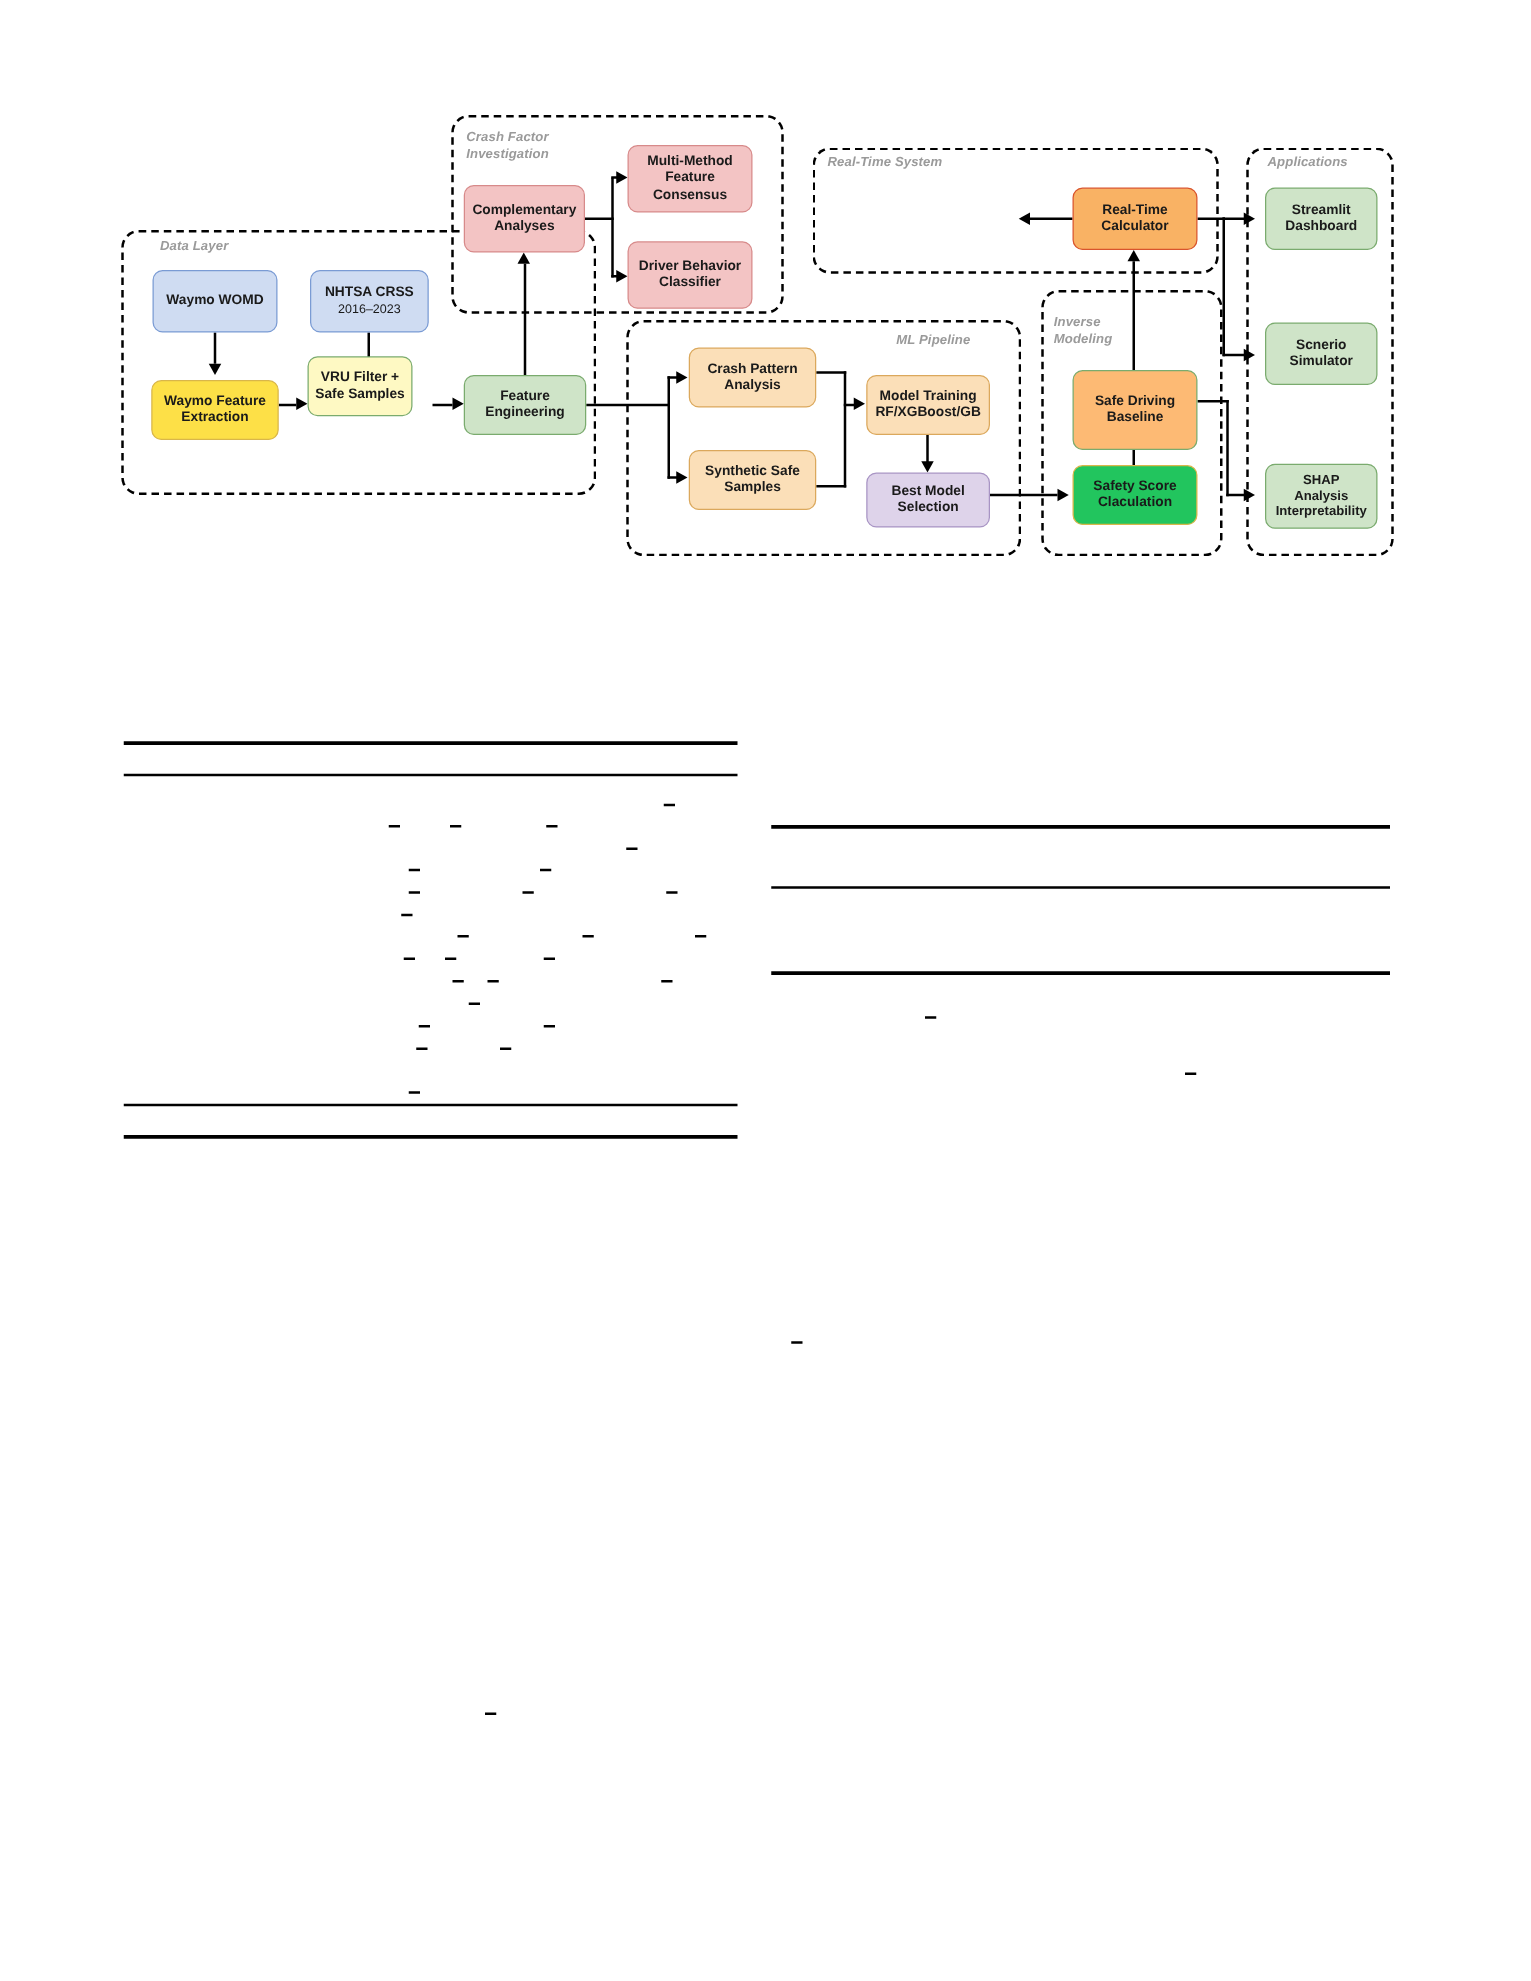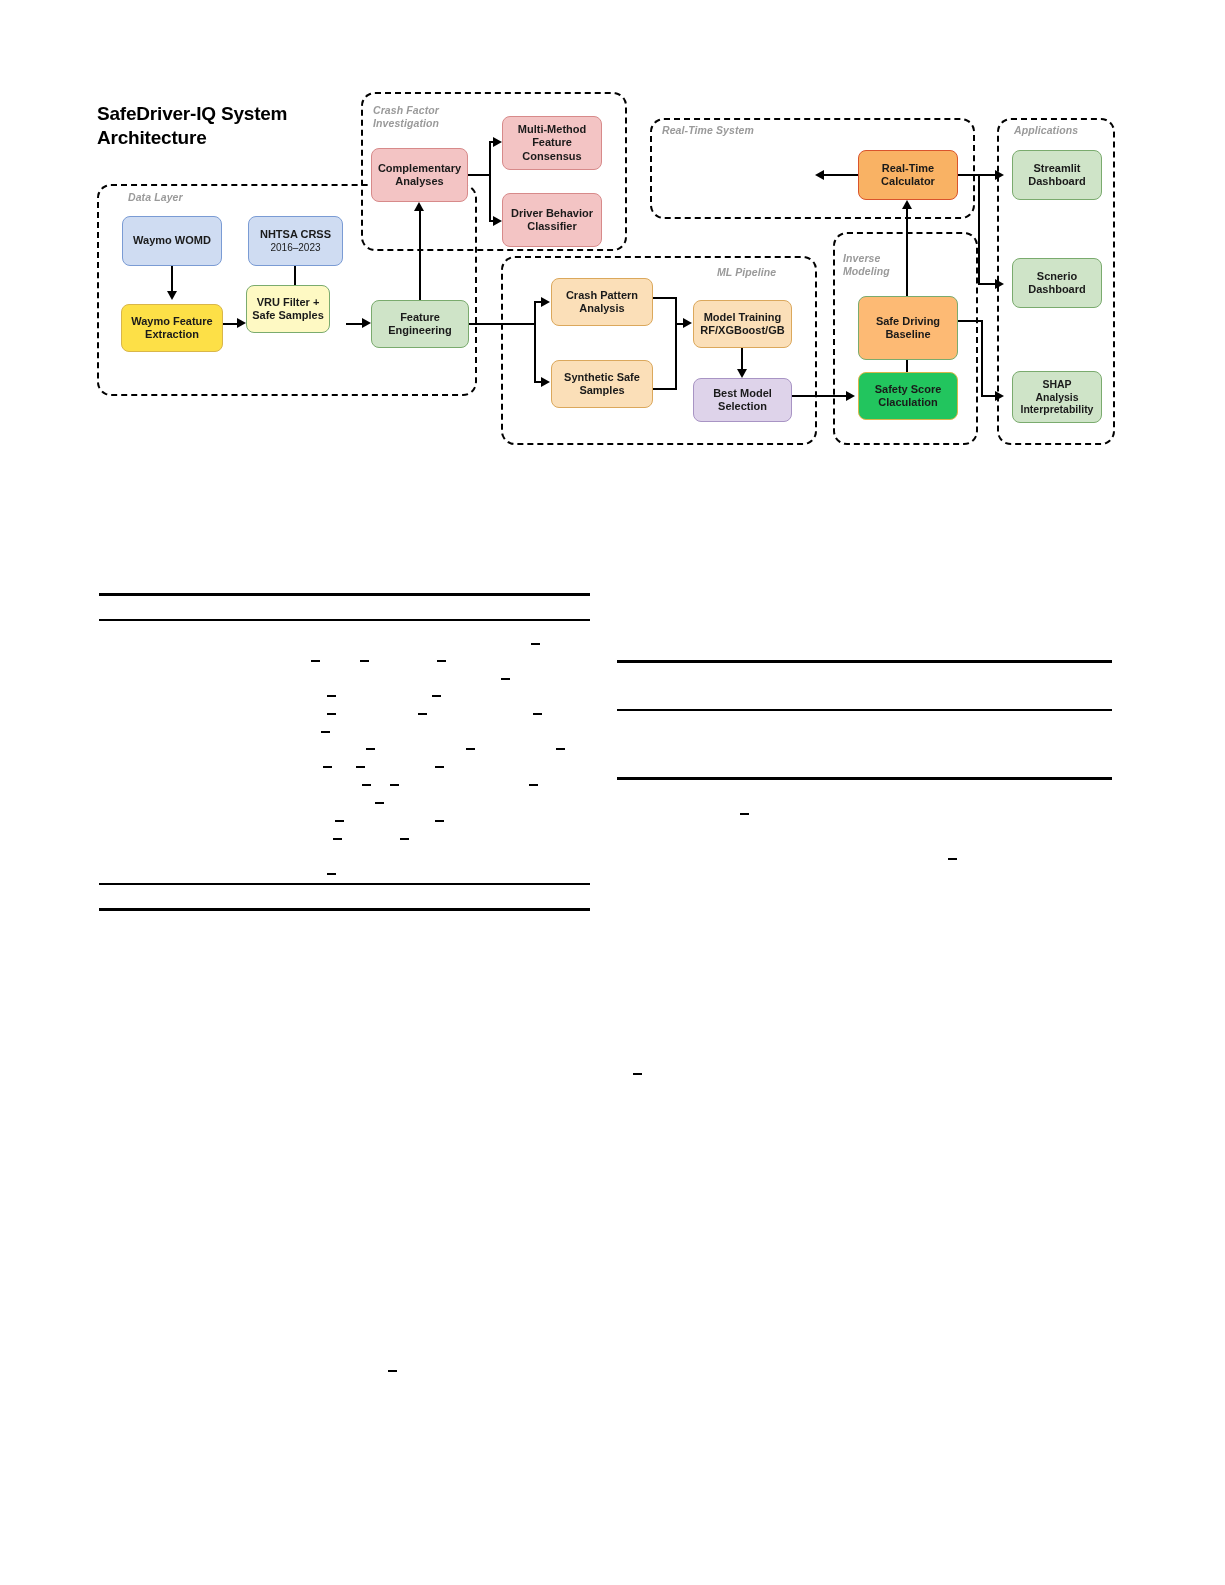--- a/index.html
+++ b/index.html
@@ -125,22 +125,20 @@
     height: 2.4px;
     width: 9px;
     background: #000;
   }
 </style>
 </head>
 <body>
 
 <div id="figure">
 
-  <div class="fig-title">SafeDriver-IQ System
-Architecture</div>
 
   <div class="group" style="left:97px;top:184px;width:380px;height:212px;"></div>
   <div class="group-label" style="left:128px;top:191px;">Data Layer</div>
 
   <div class="group" style="left:361px;top:92px;width:266px;height:159px;"></div>
   <div class="group-label" style="left:373px;top:104px;">Crash Factor
 Investigation</div>
 
   <div class="group" style="left:650px;top:118px;width:325px;height:101px;"></div>
   <div class="group-label" style="left:662px;top:124px;">Real-Time System</div>
@@ -293,21 +291,21 @@
 Claculation</span>
   </div>
 
   <div class="node" style="left:1012px;top:150px;width:90px;height:50px;background:#cfe4c8;border-color:#7aab6e;">
     <span>Streamlit
 Dashboard</span>
   </div>
 
   <div class="node" style="left:1012px;top:258px;width:90px;height:50px;background:#cfe4c8;border-color:#7aab6e;">
     <span>Scnerio
-Dashboard</span>
+Simulator</span>
   </div>
 
   <div class="node" style="left:1012px;top:371px;width:90px;height:52px;background:#cfe4c8;border-color:#7aab6e;font-size:10.5px;">
     <span>SHAP
 Analysis
 Interpretability</span>
   </div>
 
 </div>
 

